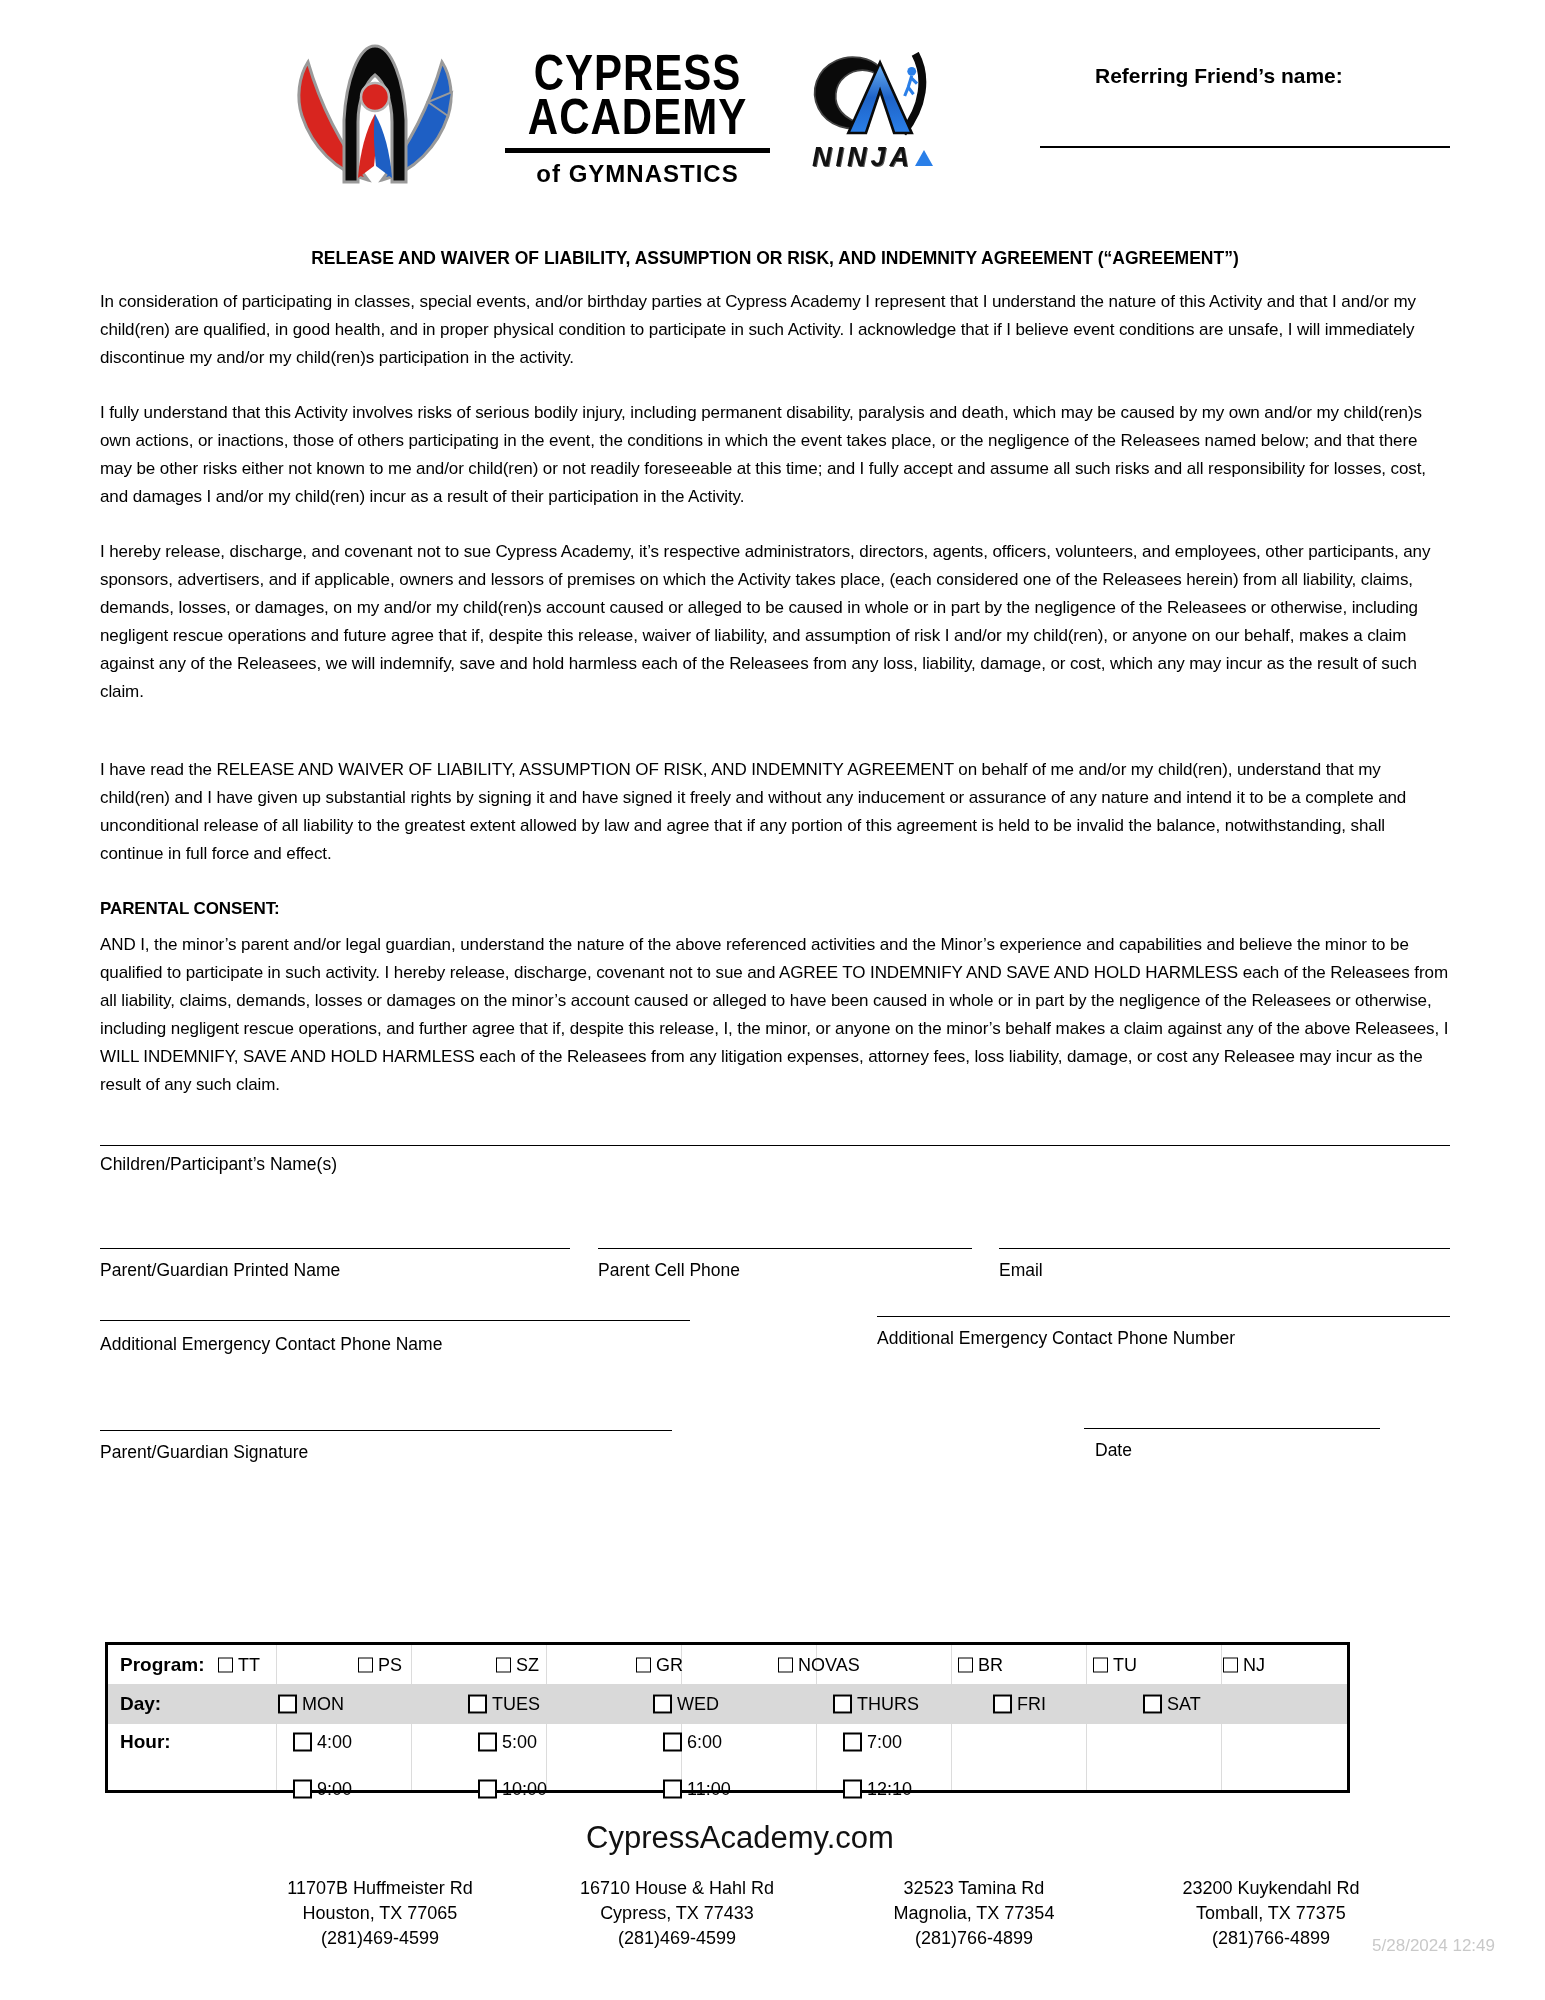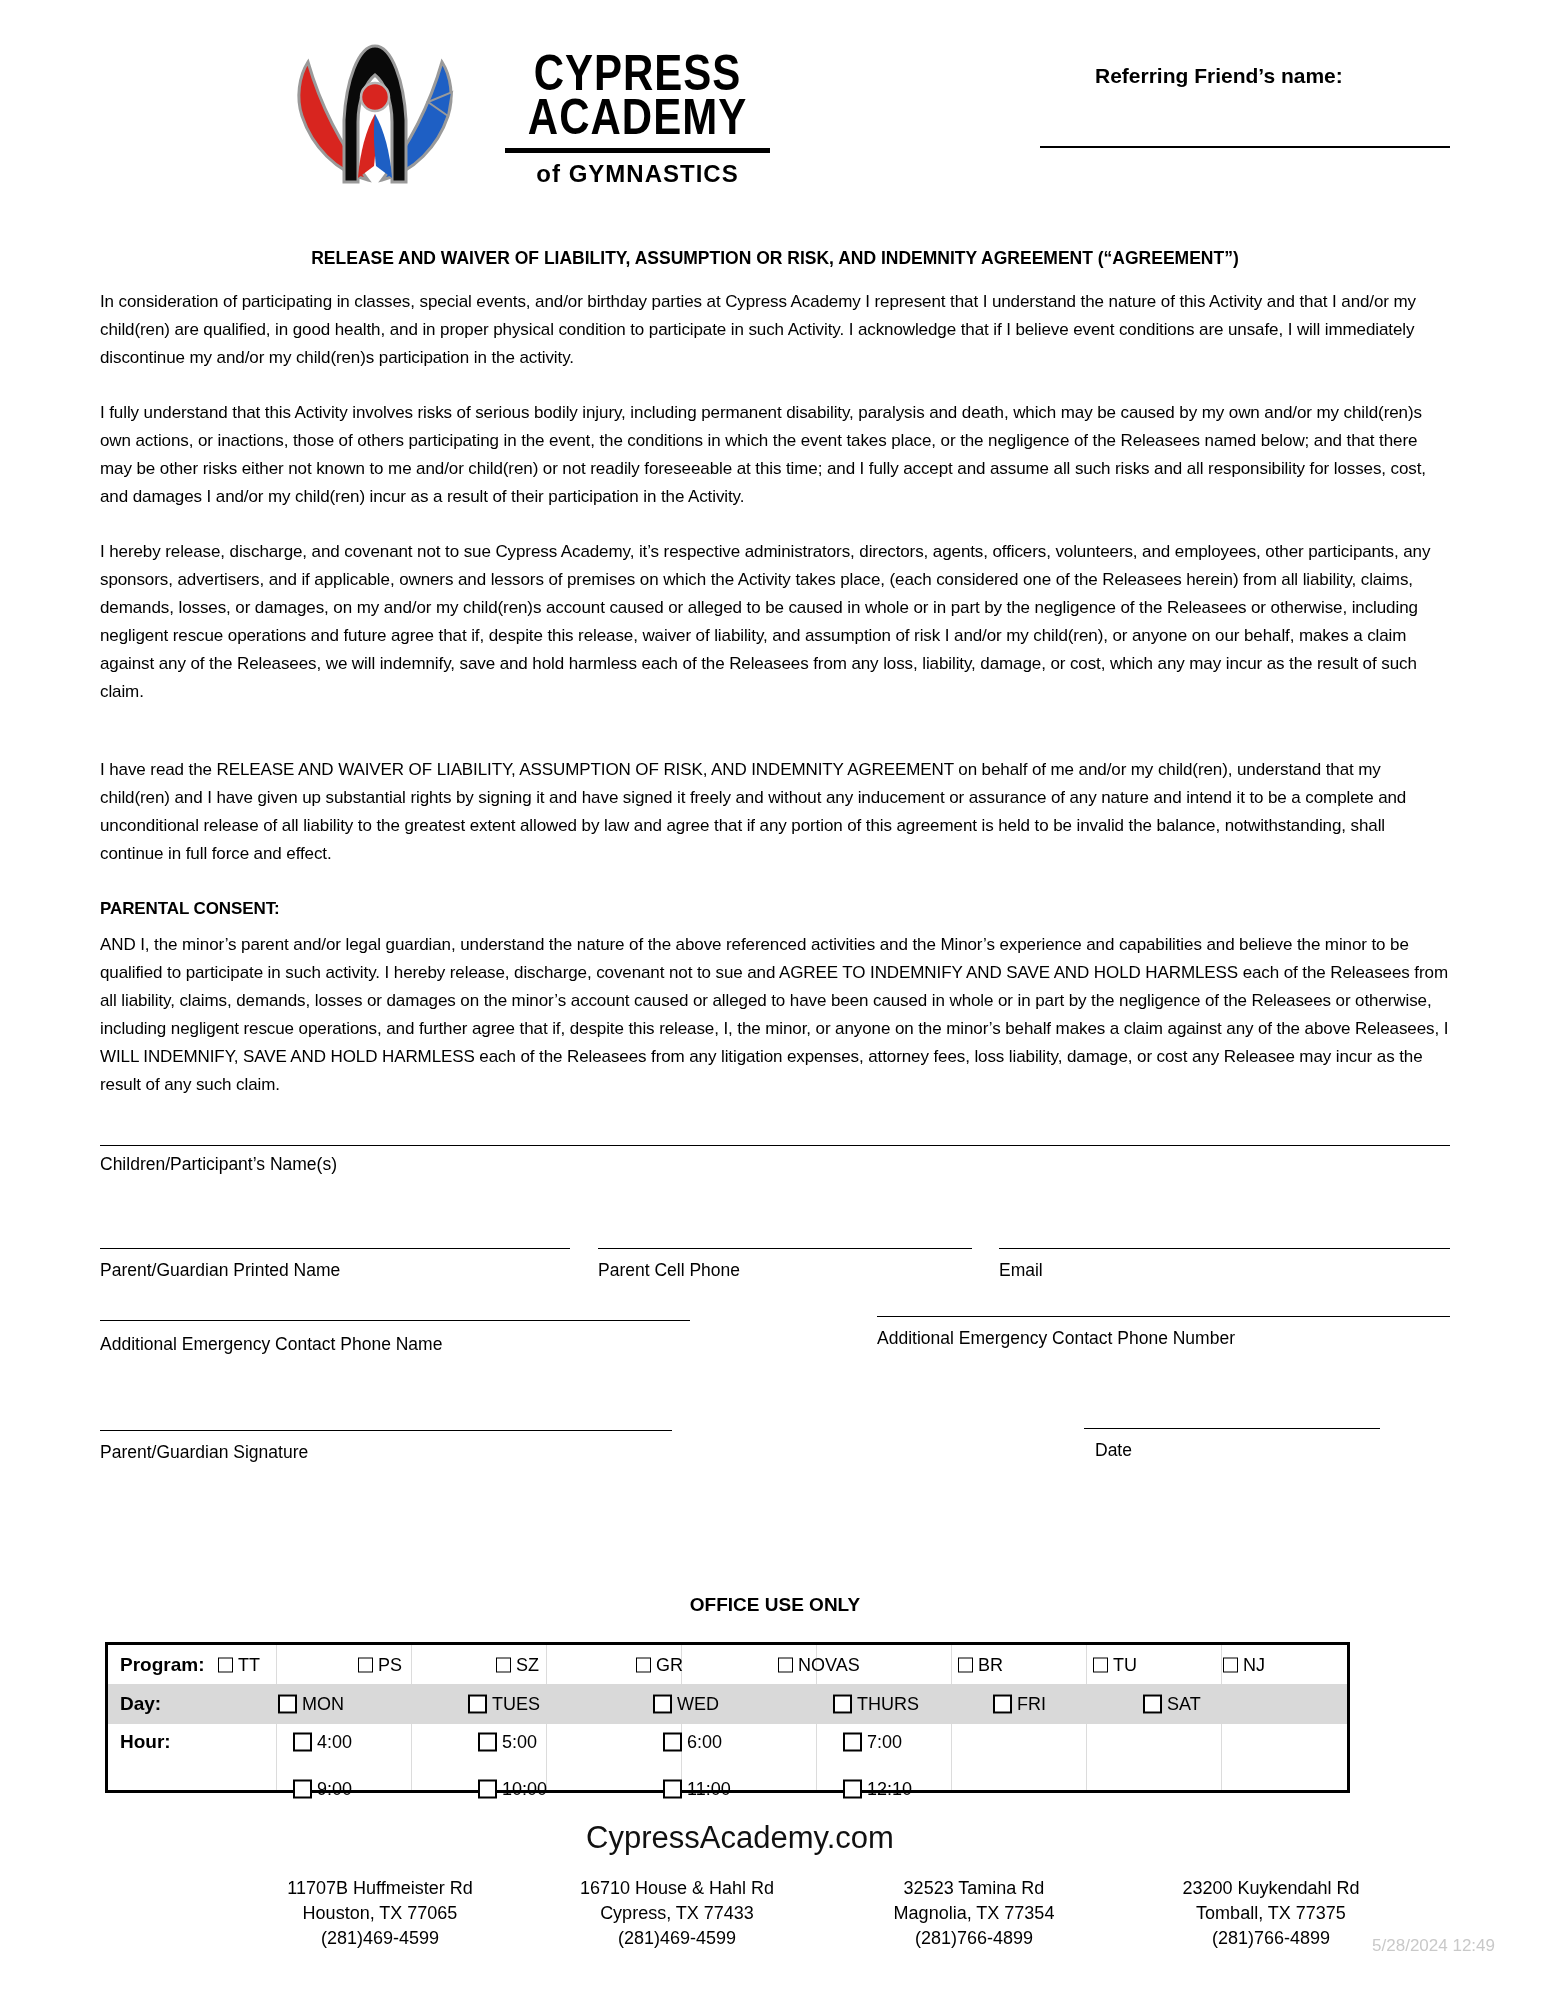--- a/index.html
+++ b/index.html
@@ -77,20 +77,41 @@
       <path d="M105 74 C114 90 120 112 122 138 L106 126 C104 108 103 90 105 74 Z" fill="#1e5fc4"></path>
     </svg>
 
     <div class="cypress-block">
       <div class="cypress-word">CYPRESS</div>
       <div class="cypress-word">ACADEMY</div>
       <div class="cypress-bar"></div>
       <div class="cypress-sub">of GYMNASTICS</div>
     </div>
 
+    <div class="ninja-block">
+      <svg width="160" height="88" viewBox="0 0 160 100">
+        <defs>
+          <linearGradient id="bg1" x1="0" y1="0" x2="0" y2="1">
+            <stop offset="0" stop-color="#6fb3f5"></stop>
+              <stop offset="0.5" stop-color="#1e63c8"></stop>
+              <stop offset="1" stop-color="#2a7fe8"></stop>
+          </linearGradient>
+        </defs>
+
+        <path d="M88 18 C78 6 54 2 38 10 C16 20 8 44 18 64 C28 84 54 92 74 84 C64 80 52 78 44 68 C34 56 36 38 48 28 C60 18 76 18 88 28 Z" fill="#0a0a0a" stroke="#444" stroke-width="2"></path>
+
+        <path d="M128 2 C142 28 138 62 114 92" stroke="#0a0a0a" stroke-width="9" fill="none"></path>
+
+        <circle cx="124" cy="22" r="5" fill="#2a7fe8"></circle>
+        <path d="M124 27 L120 40 M124 30 L130 36 M120 40 L116 50 M120 40 L126 48" stroke="#2a7fe8" stroke-width="3.5" fill="none"></path>
+
+        <polygon points="88,12 124,92 104,92 88,44 72,92 52,92" fill="url(#bg1)" stroke="#0a0a0a" stroke-width="3"></polygon>
+      </svg>
+      <div class="ninja-word"><span>NINJA</span><span class="ninja-tri"></span></div>
+    </div>
 
     <div class="referring-label">Referring Friend’s name:</div>
     <div class="referring-line"></div>
   </div>
 
   <div class="doc-title">RELEASE AND WAIVER OF LIABILITY, ASSUMPTION OR RISK, AND INDEMNITY AGREEMENT (“AGREEMENT”)</div>
 
   <div class="body-text">
     <p>In consideration of participating in classes, special events, and/or birthday parties at Cypress Academy I represent that I understand the nature of this Activity and that I and/or my child(ren) are qualified, in good health, and in proper physical condition to participate in such Activity. I acknowledge that if I believe event conditions are unsafe, I will immediately discontinue my and/or my child(ren)s participation in the activity.</p>
     <p>I fully understand that this Activity involves risks of serious bodily injury, including permanent disability, paralysis and death, which may be caused by my own and/or my child(ren)s own actions, or inactions, those of others participating in the event, the conditions in which the event takes place, or the negligence of the Releasees named below; and that there may be other risks either not known to me and/or child(ren) or not readily foreseeable at this time; and I fully accept and assume all such risks and all responsibility for losses, cost, and damages I and/or my child(ren) incur as a result of their participation in the Activity.</p>
@@ -113,21 +134,20 @@
   <div class="fline" style="left:100px;top:1320px;width:590px;"></div>
   <div class="fline" style="left:877px;top:1316px;width:573px;"></div>
   <div class="flabel" style="left:100px;top:1334px;">Additional Emergency Contact Phone Name</div>
   <div class="flabel" style="left:877px;top:1328px;">Additional Emergency Contact Phone Number</div>
 
   <div class="fline" style="left:100px;top:1430px;width:572px;"></div>
   <div class="fline" style="left:1084px;top:1428px;width:296px;"></div>
   <div class="flabel" style="left:100px;top:1442px;">Parent/Guardian Signature</div>
   <div class="flabel" style="left:1095px;top:1440px;">Date</div>
 
-  <div class="office-head">OFFICE USE ONLY</div>
 
   <div class="otable">
     <div class="vline" style="left:168px;"></div>
       <div class="vline" style="left:303px;"></div>
     <div class="vline" style="left:438px;"></div>
       <div class="vline" style="left:573px;"></div>
     <div class="vline" style="left:708px;"></div>
       <div class="vline" style="left:843px;"></div>
     <div class="vline" style="left:978px;"></div>
       <div class="vline" style="left:1113px;"></div>

